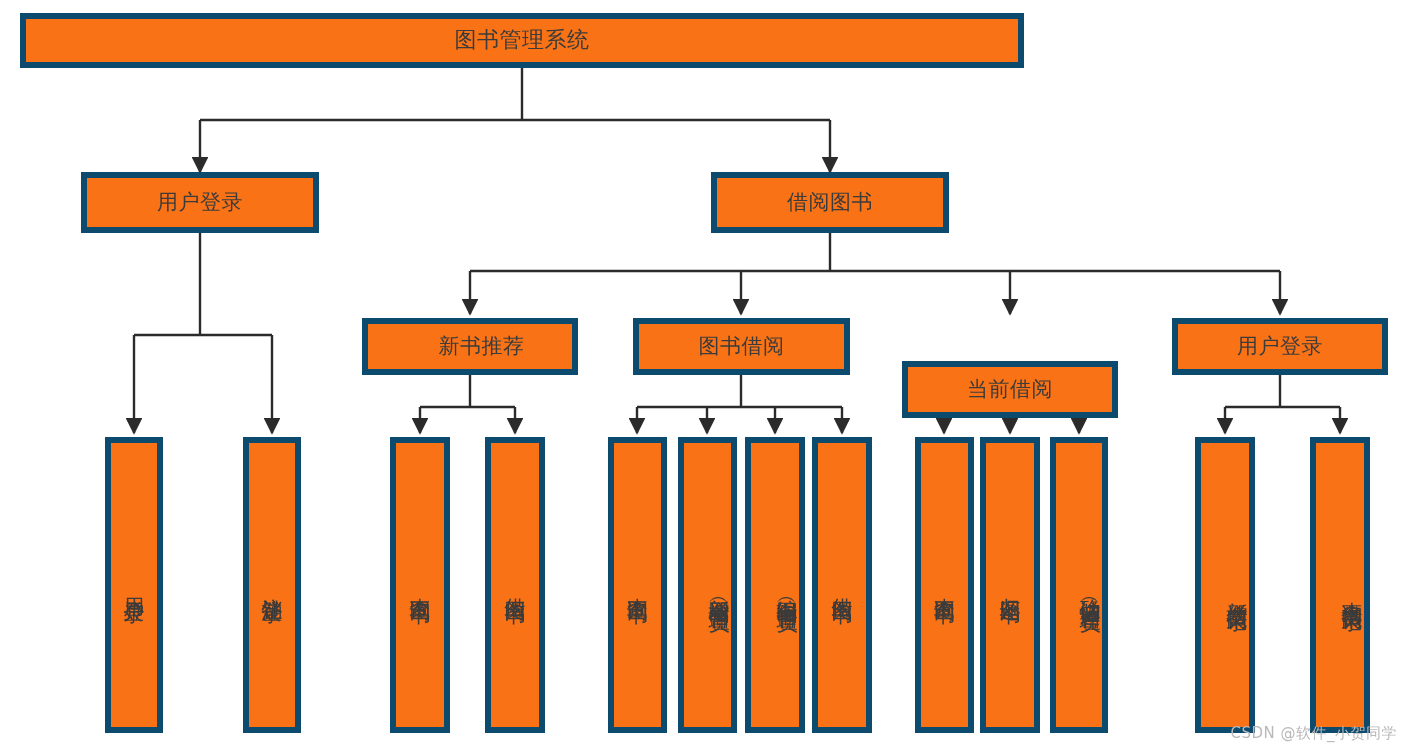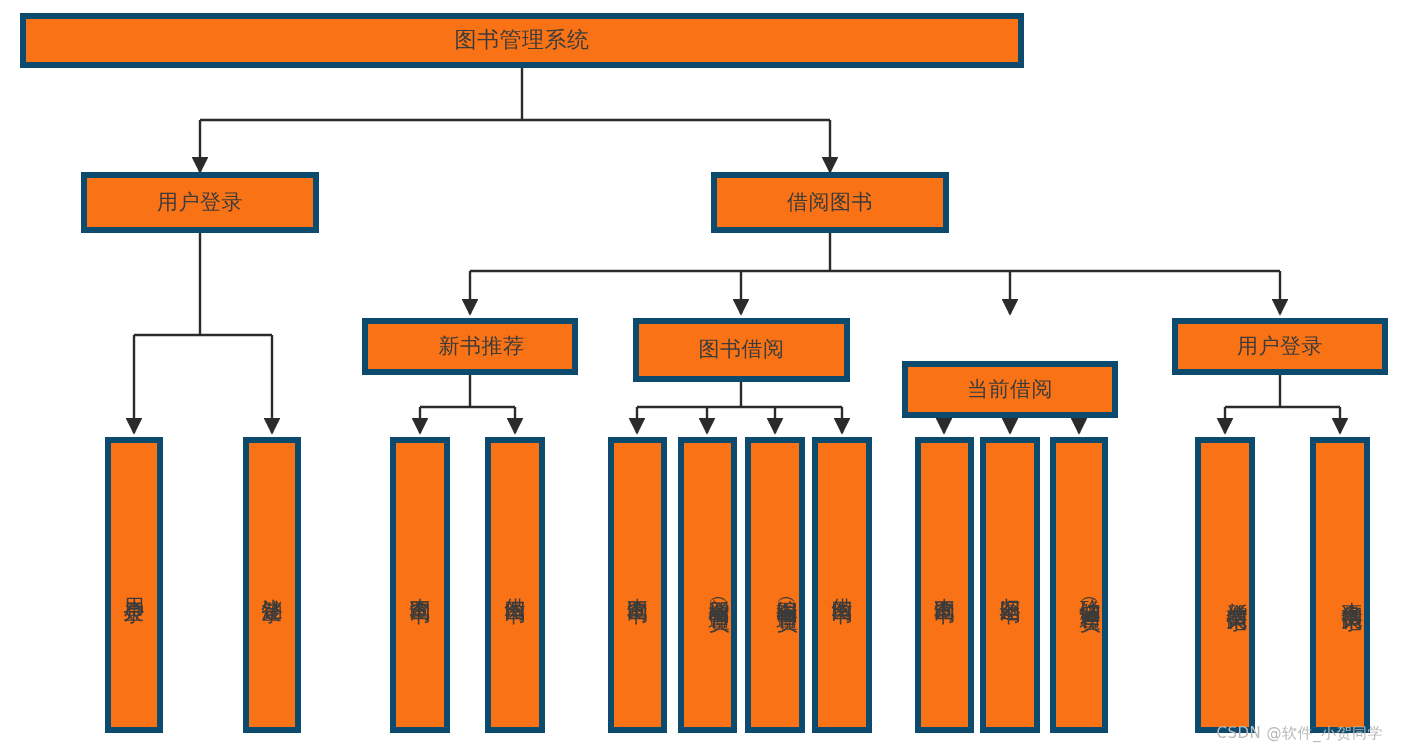--- a/index.html
+++ b/index.html
@@ -56,21 +56,21 @@
   }
   .node.vert.mid {
     align-items: center;
     padding-top: 0;
   }
   .node.root {
     font-size: 22px;
   }
   #watermark {
     position: absolute;
-    right: 22px;
+    right: 8px;
     bottom: 4px;
     font-size: 15px;
     color: #b9b9b9;
     letter-spacing: 0.5px;
     white-space: nowrap;
     font-family: "DejaVu Sans", "Liberation Sans", sans-serif;
     text-align: center;
   }
 </style>
 </head>
@@ -120,21 +120,21 @@
         <path d="M 1340 407 L 1340 433" marker-end="url(#arrow)"></path>
       </g>
   </svg>
 
   <div class="node root horiz" style="left: 20px; top: 13px; width: 1004px; height: 55px;">图书管理系统</div>
 
   <div class="node horiz" style="left: 81px; top: 172px; width: 238px; height: 61px;">用户登录</div>
   <div class="node horiz" style="left: 711px; top: 172px; width: 238px; height: 61px;">借阅图书</div>
 
   <div class="node horiz" style="left: 362px; top: 318px; width: 216px; height: 57px; padding-left: 23px;">新书推荐</div>
-  <div class="node horiz" style="left: 633px; top: 318px; width: 217px; height: 64px;">图书借阅</div>
+  <div class="node horiz" style="left: 633px; top: 318px; width: 217px; height: 57px;">图书借阅</div>
   <div class="node horiz" style="left: 902px; top: 318px; width: 216px; height: 57px; margin-top: 43px;">当前借阅</div>
   <div class="node horiz" style="left: 1172px; top: 318px; width: 216px; height: 57px;">用户登录</div>
 
   <div class="node vert mid" style="left: 105px; top: 437px; width: 58px; height: 296px; font-size: 21px;">用户登录</div>
   <div class="node vert mid" style="left: 243px; top: 437px; width: 58px; height: 296px; font-size: 21px;">注销登录</div>
   <div class="node vert mid" style="left: 390px; top: 437px; width: 60px; height: 296px; font-size: 21px;">查询图书</div>
   <div class="node vert mid" style="left: 485px; top: 437px; width: 60px; height: 296px; font-size: 21px;">借阅图书</div>
   <div class="node vert mid" style="left: 608px; top: 437px; width: 59px; height: 296px; font-size: 21px;">查询图书</div>
   <div class="node vert" style="left: 678px; top: 437px; width: 59px; height: 296px; font-size: 21px;">新增图书（管理员）</div>
   <div class="node vert" style="left: 745px; top: 437px; width: 60px; height: 296px; font-size: 21px;">编辑图书（管理员）</div>

